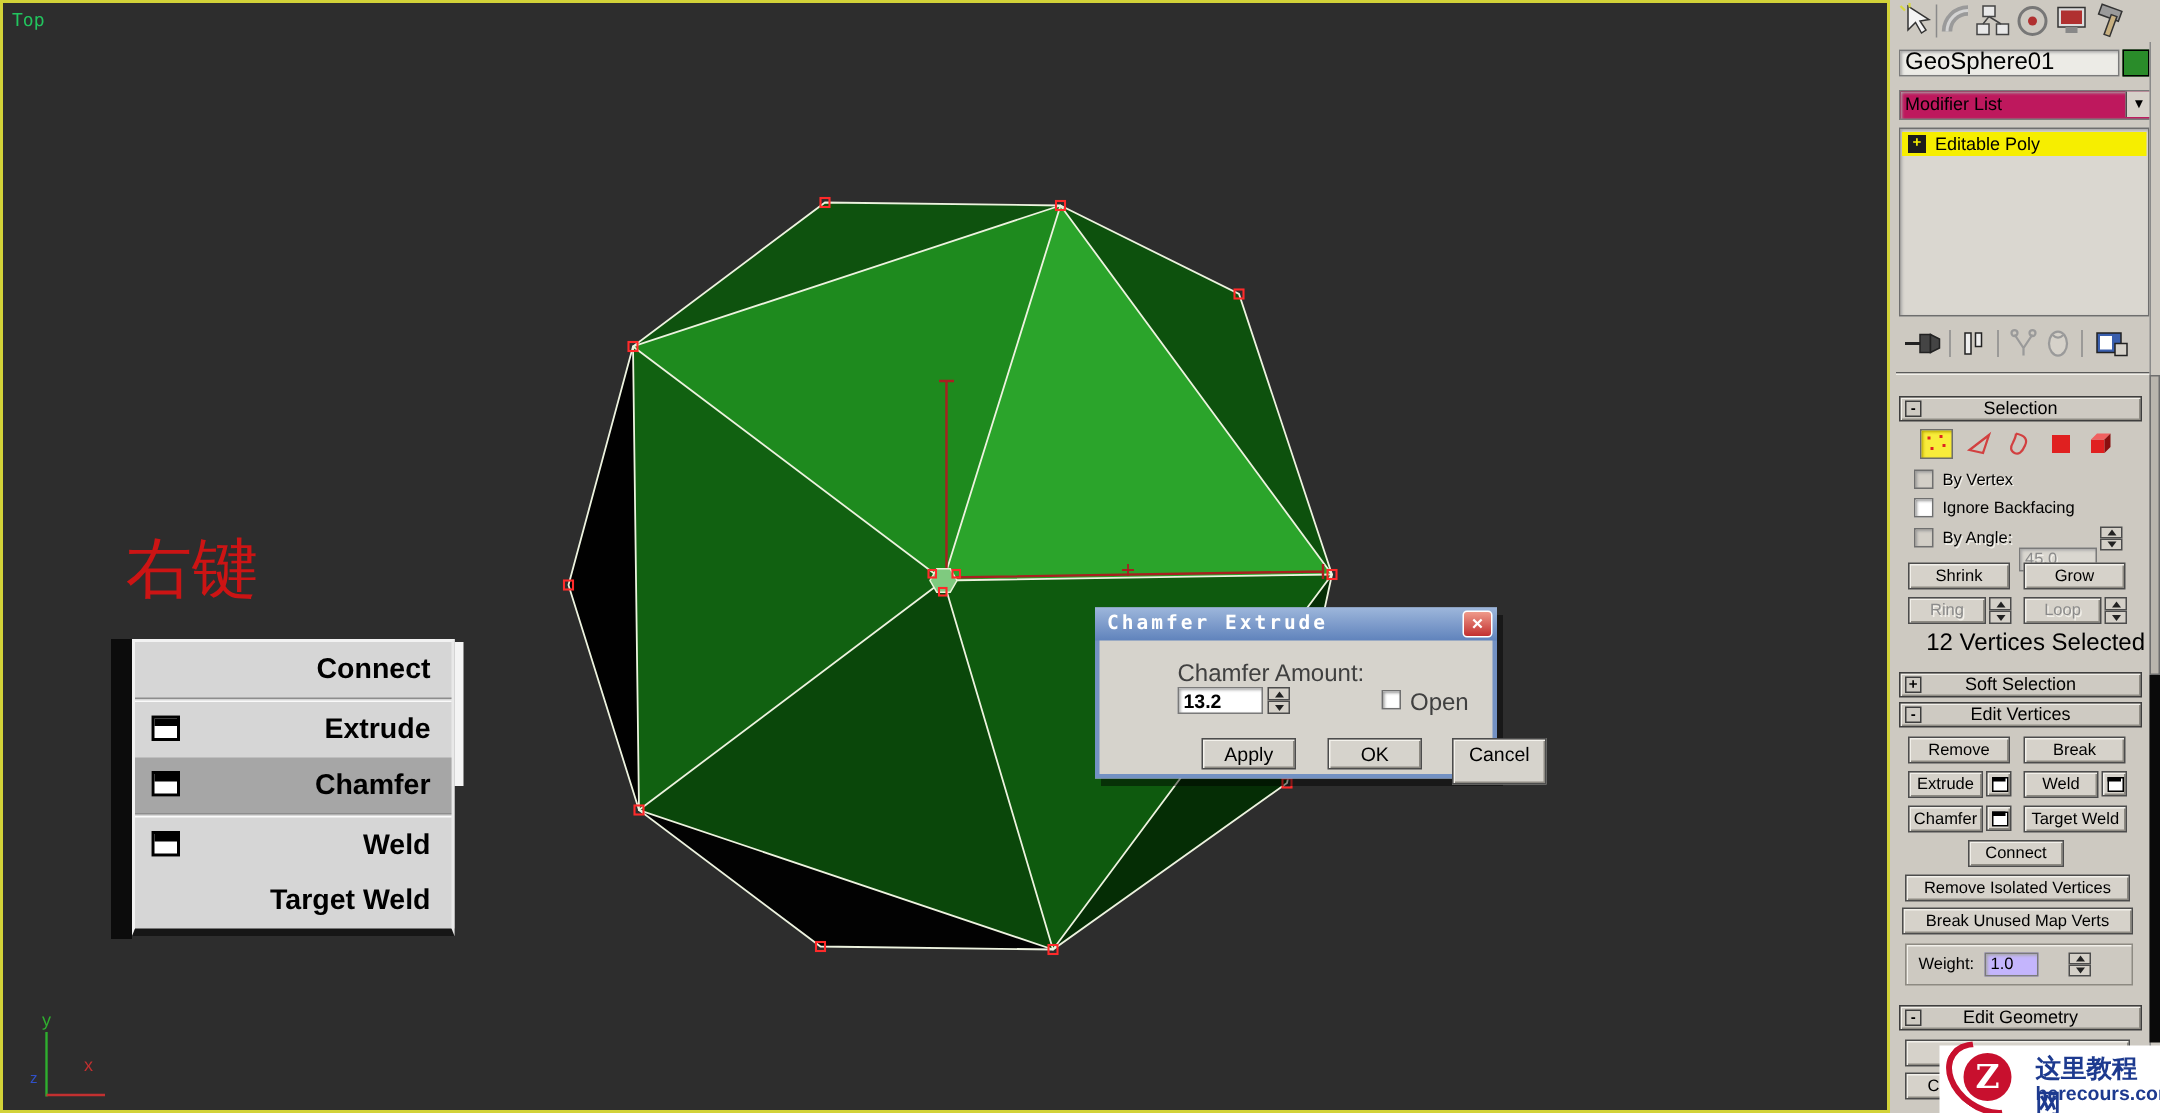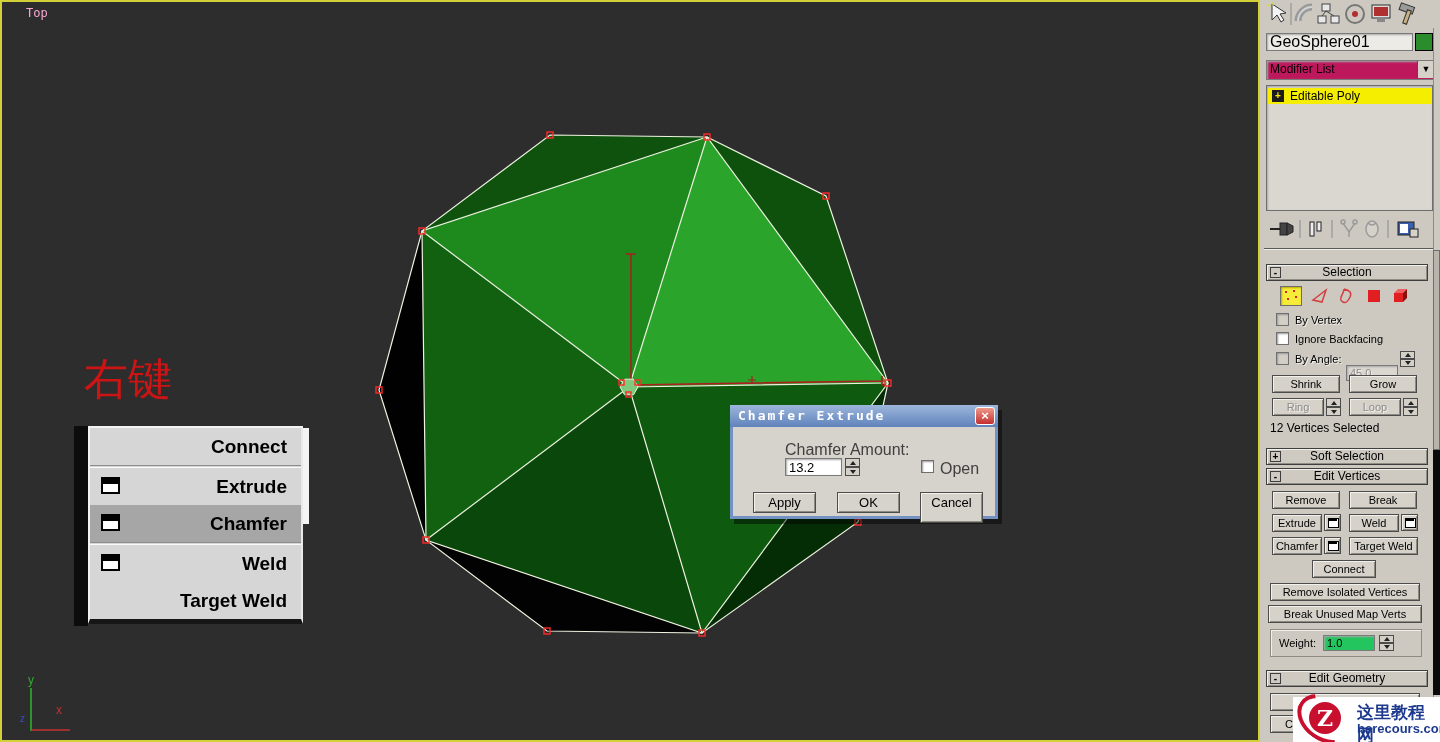--- a/index.html
+++ b/index.html
@@ -3,21 +3,21 @@
 <meta charset="utf-8">
 <style>
   * { margin:0; padding:0; box-sizing:border-box; }
   html,body { width:1440px; height:742px; overflow:hidden; background:#1a1a1a;
               font-family:"Liberation Sans", sans-serif; }
   .abs { position:absolute; }
 
   
   #viewport { left:0; top:0; width:1260px; height:742px; background:#2d2d2d;
               border:2px solid #d2d238; }
-  #vp-label { left:24px; top:4px; color:#f9a8d4; font:12px "DejaVu Sans Mono", monospace; }
+  #vp-label { left:6px; top:4px; color:#22c55e; font:12px "DejaVu Sans Mono", monospace; }
   #vp-watermark { left:0; top:8px; width:100%; text-align:center; color:#8f8f8f;
                   font-weight:bold; font-size:15px; letter-spacing:2px; opacity:.95; }
   #annotation { left:82px; top:348px; color:#cc1414; font:44px "DejaVu Serif", serif; }
 
   
   #menu-shadow { left:74px; top:426px; width:14px; height:200px; background:#0c0c0c; }
   #ctx-menu { left:88px; top:426px; width:215px; background:#d6d6d6;
               border-top:2px solid #f2f2f2; border-left:2px solid #f2f2f2;
               border-right:2px solid #e9e9e9; border-bottom:5px solid #161616; }
   .menu-row { position:relative; height:37px; line-height:37px; text-align:right;
@@ -37,21 +37,21 @@
                font:bold 13px "DejaVu Sans Mono", monospace; letter-spacing:2px;
                line-height:22px; padding-left:8px; }
   #dlg-close { left:242px; top:-1px; width:20px; height:18px; border:1px solid #fff; border-radius:3px;
                background:linear-gradient(#ef9a8a,#c23030); color:#fff; font:bold 13px "Liberation Sans",sans-serif;
                text-align:center; line-height:16px; cursor:default; }
   .dlg-label { font-size:16px; color:#404040; }
   .fld { background:#fff; border:1px solid #7a7a7a; box-shadow:inset 1px 1px 2px #aaa;
          font-size:13px; padding:1px 3px; color:#000; }
   .dbtn { background:#d6d3cc; border:1px solid #4c4c4c;
           box-shadow:inset 1px 1px 0 #f4f2ec, inset -1px -1px 0 #8d8a82;
-          font-size:13px; text-align:center; line-height:19px; color:#000; }
+          font-size:13px; text-align:center; line-height:19px; color:#000;margin-left:48px; }
   .spin { width:15px; }
   .spin div { height:50%; background:#d4d0c8; border:1px solid #4c4c4c; position:relative; }
   .spin div::after { content:""; position:absolute; left:50%; top:50%; transform:translate(-50%,-50%);
                      border-left:3px solid transparent; border-right:3px solid transparent; }
   .spin .su::after { border-bottom:4px solid #222; }
   .spin .sd::after { border-top:4px solid #222; }
   .chk { width:13px; height:13px; background:#fff; border:1px solid #6f6f6f;
          box-shadow:inset 1px 1px 2px #9a9a9a; }
   .chk.dis { background:#d3cfc7; }
 
@@ -170,21 +170,21 @@
   </div>
   <div class="menu-row">Target Weld</div>
 </div>
 <div id="menu-white-strip" class="abs"></div>
 
 <div id="dialog" class="abs">
   <div id="dlg-title" class="abs">Chamfer Extrude</div>
   <div id="dlg-close" class="abs">×</div>
 
   <div class="abs dlg-label" style="left:52px;top:33px">Chamfer Amount:</div>
-  <input class="abs fld" style="left: 52px; top: 50px; width: 57px; height: 18px;" readonly="" value="13.2">
+  <input class="abs fld" style="left: 52px; top: 50px; width: 57px; height: 18px; font-weight: bold;" readonly="" value="13.2">
   <div class="abs spin" style="left:112px;top:50px;height:18px">
     <div class="su"></div>
     <div class="sd"></div>
   </div>
   <div class="abs chk" style="left:188px;top:52px"></div>
   <div class="abs dlg-label" style="left:207px;top:52px">Open</div>
 
   <div class="abs dbtn" style="left:20px;top:84px;width:63px;height:21px">Apply</div>
   <div class="abs dbtn" style="left:104px;top:84px;width:63px;height:21px">OK</div>
   <div class="abs dbtn" style="left:187px;top:84px;width:63px;height:31px">Cancel</div>
@@ -327,21 +327,21 @@
   <div class="abs spin" style="left:66px;top:398px;height:18px">
     <div class="su"></div>
       <div class="sd"></div>
   </div>
   <div class="abs btn dis" style="left:89px;top:398px;width:52px;height:18px">Loop</div>
   <div class="abs spin" style="left:143px;top:398px;height:18px">
     <div class="su"></div>
       <div class="sd"></div>
   </div>
 
-  <div class="abs lbl" style="left:10px;top:422px;width:160px;text-align:left;font-size:12px">12 Vertices Selected</div>
+  <div class="abs lbl" style="left:10px;top:422px;width:160px;text-align:right;font-size:16px">12 Vertices Selected</div>
 
   <div class="abs hdr" style="top:448px">
     <span class="pm">+</span>
     <span>Soft Selection</span>
   </div>
 
   <div class="abs hdr" style="top:468px">
     <span class="pm">-</span>
     <span>Edit Vertices</span>
   </div>
@@ -358,21 +358,21 @@
   <div class="abs settings-btn" style="left:64px;top:537px"></div>
   <div class="abs btn" style="left:89px;top:537px;width:69px;height:18px">Target Weld</div>
 
   <div class="abs btn" style="left:52px;top:560px;width:64px;height:18px">Connect</div>
 
   <div class="abs btn" style="left:10px;top:583px;width:150px;height:18px">Remove Isolated Vertices</div>
   <div class="abs btn" style="left:8px;top:605px;width:154px;height:18px">Break Unused Map Verts</div>
 
   <div class="abs" style="left:10px;top:629px;width:152px;height:28px;border:1px solid #8d8a82;box-shadow:inset 1px 1px 0 #f2f0ea">
     <div class="abs lbl" style="left:8px;top:7px">Weight:</div>
-    <div class="abs pfld" style="left:52px;top:5px;width:52px;height:16px;background:#22c55e">1.0</div>
+    <div class="abs pfld" style="left:52px;top:5px;width:36px;height:16px;background:#c4b5fd">1.0</div>
     <div class="abs spin" style="left:108px;top:5px;height:16px">
       <div class="su"></div>
         <div class="sd"></div>
     </div>
   </div>
 
   <div class="abs hdr" style="top:670px">
     <span class="pm">-</span>
     <span>Edit Geometry</span>
   </div>

